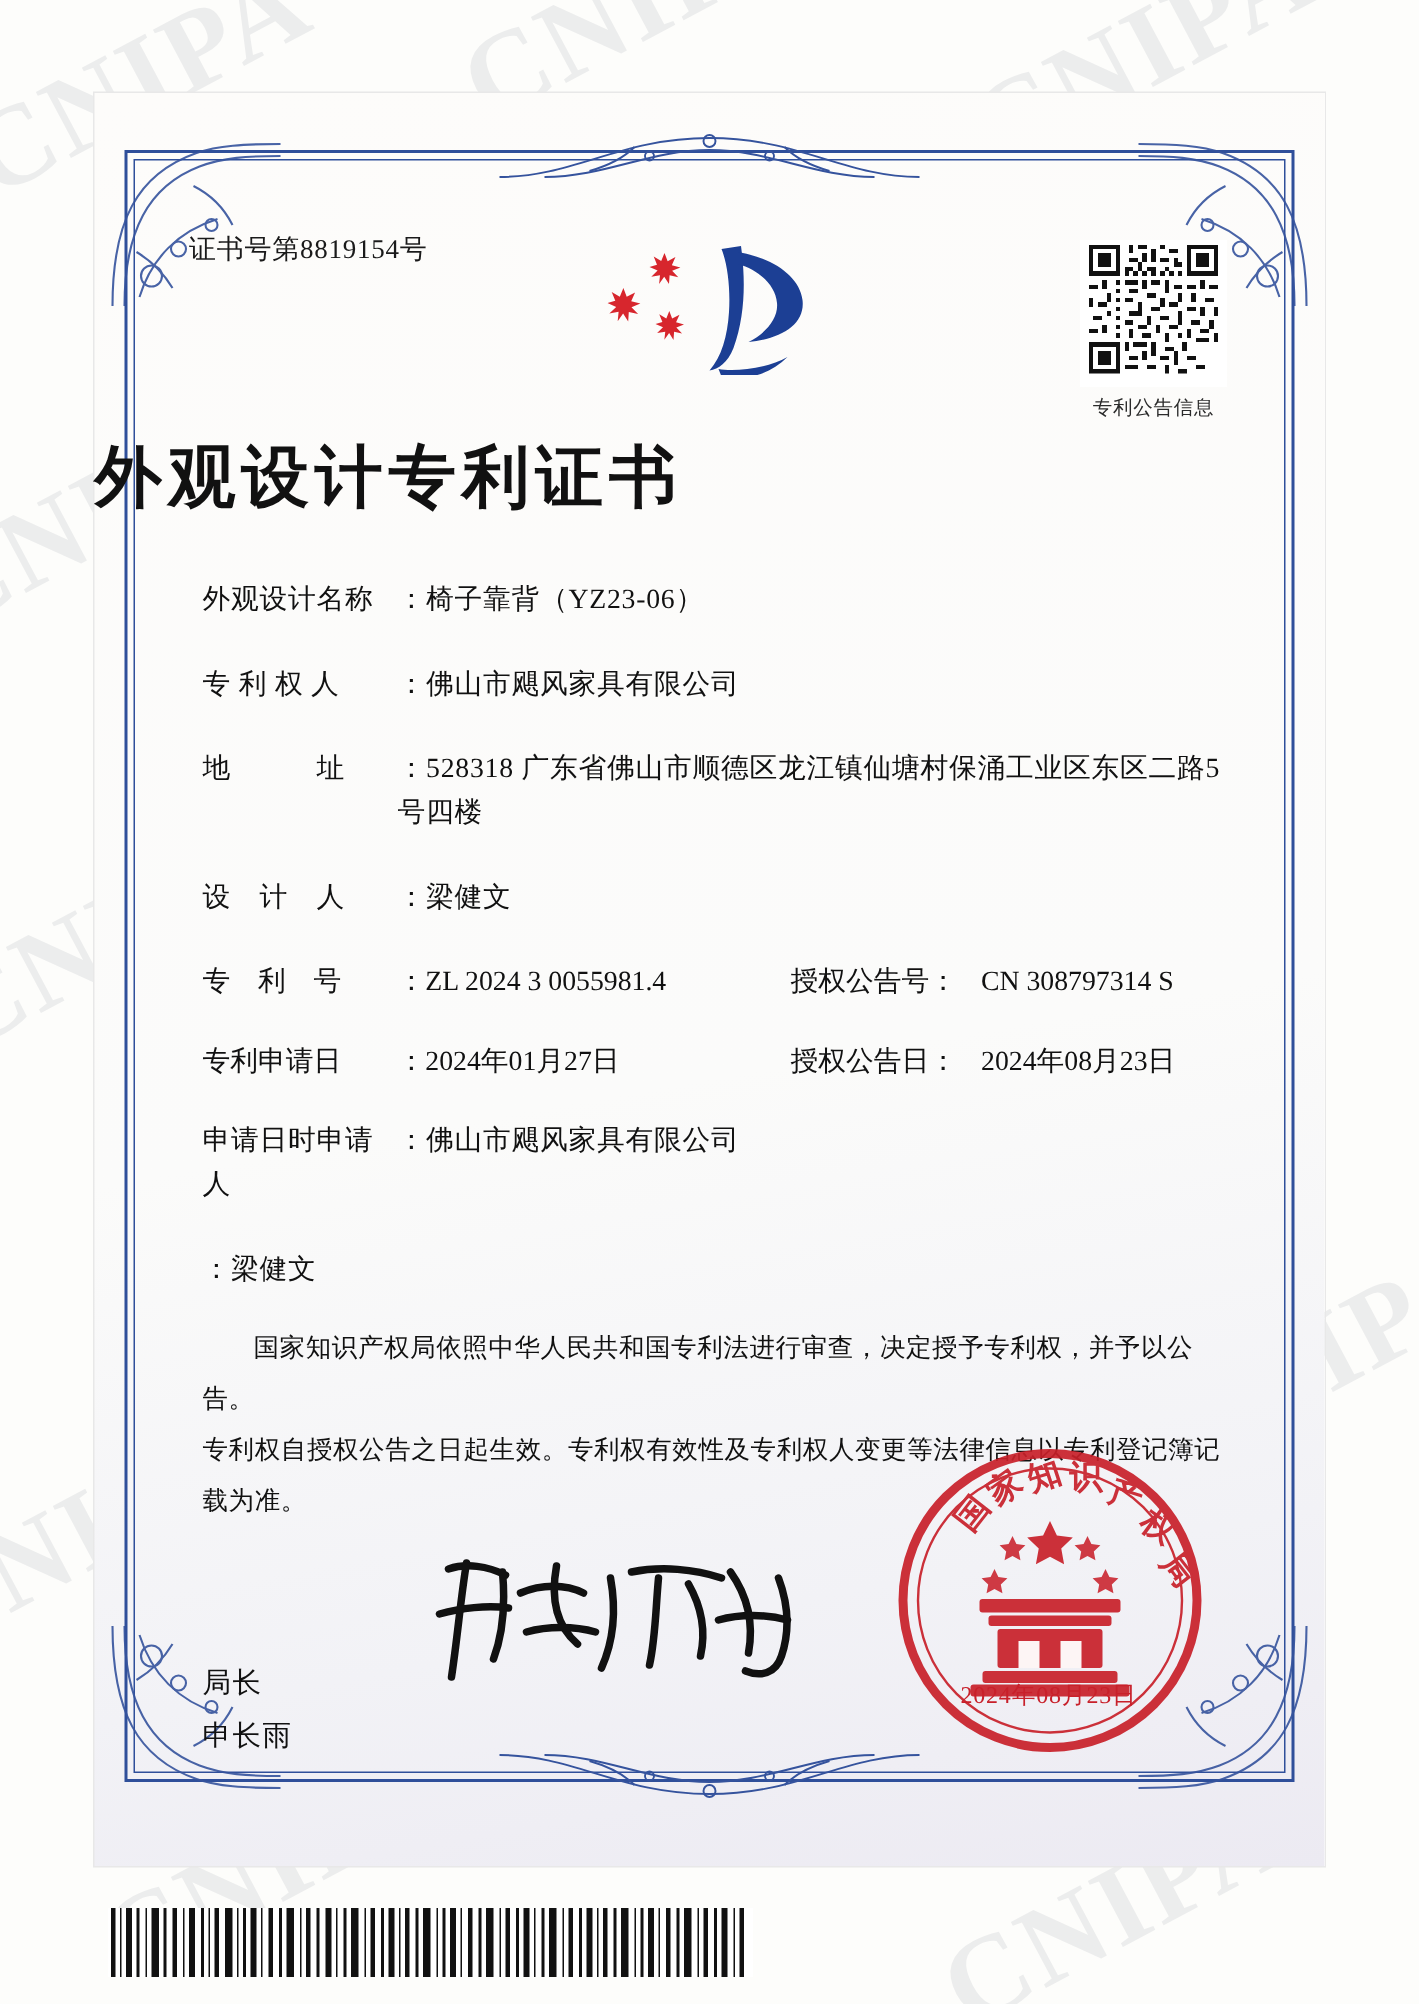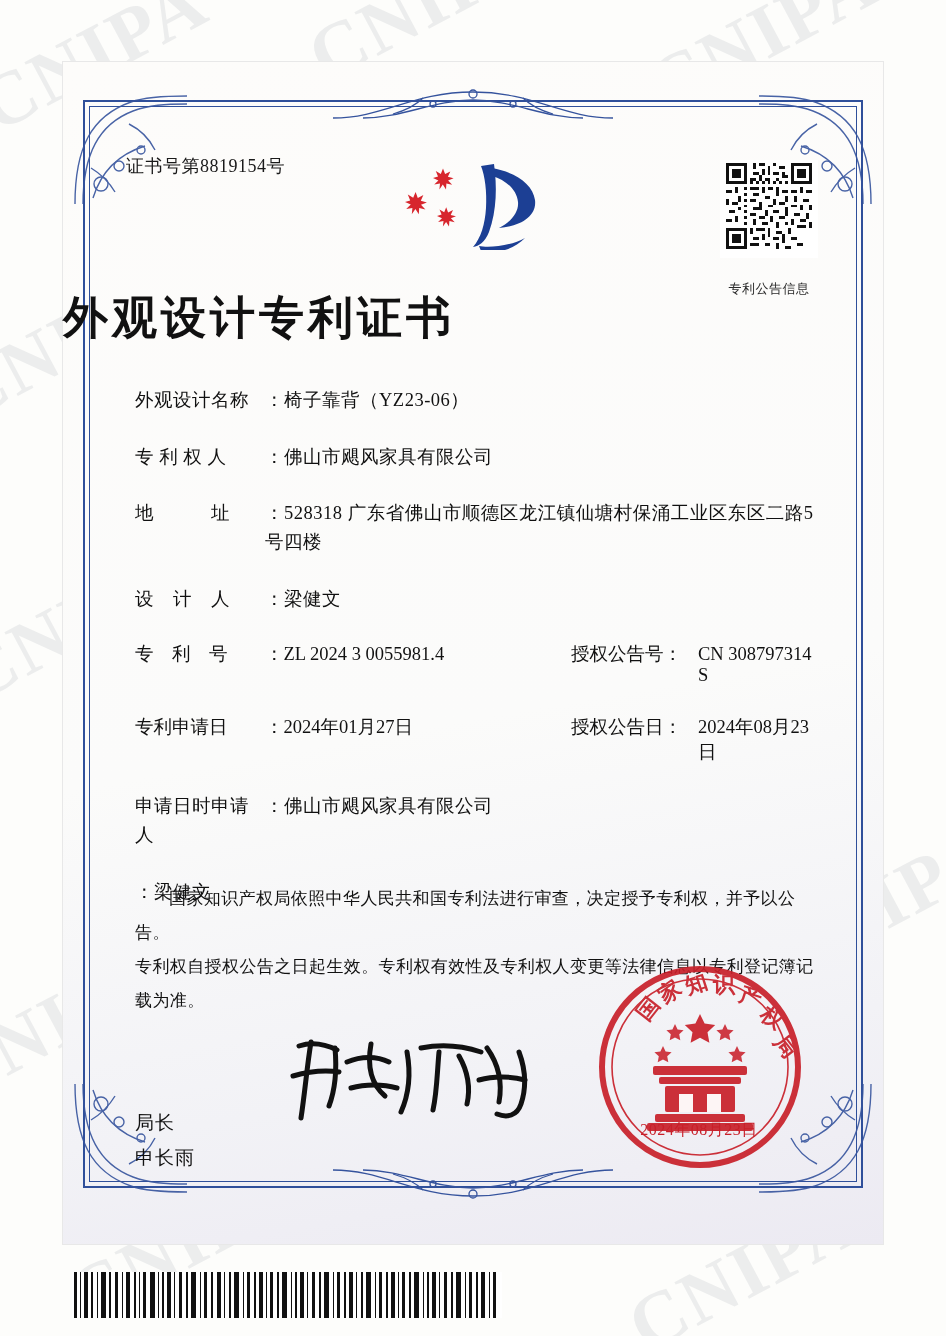--- a/index.html
+++ b/index.html
@@ -127,21 +127,21 @@
     text-align: center;
   }
   .qr {
     width: 92px;
     height: 92px;
     margin: 0 auto;
     background: #fff;
     padding: 3px;
   }
   .qr-cap {
-    margin-top: 22px;
+    margin-top: 5px;
     font-size: 13px;
     color: #2b2b2b;
     letter-spacing: 0.5px;
     text-align: center;
   }
 
   .title {
     position: absolute;
     left: 0; right: 0;
     top: 226px;
@@ -171,21 +171,20 @@
     flex: 0 0 130px;
     letter-spacing: 0.5px;
   }
   .val {
     flex: 1;
     letter-spacing: 0.5px;
   }
   .two-col {
     display: flex;
     margin-bottom: 28px;
-    gap: 44px;
   }
   .col {
     display: flex;
     align-items: baseline;
   }
   .col.c1 { width: 392px; flex: 0 0 392px; }
   .col .lbl2 {
     width: 130px;
     flex: 0 0 130px;
   }

